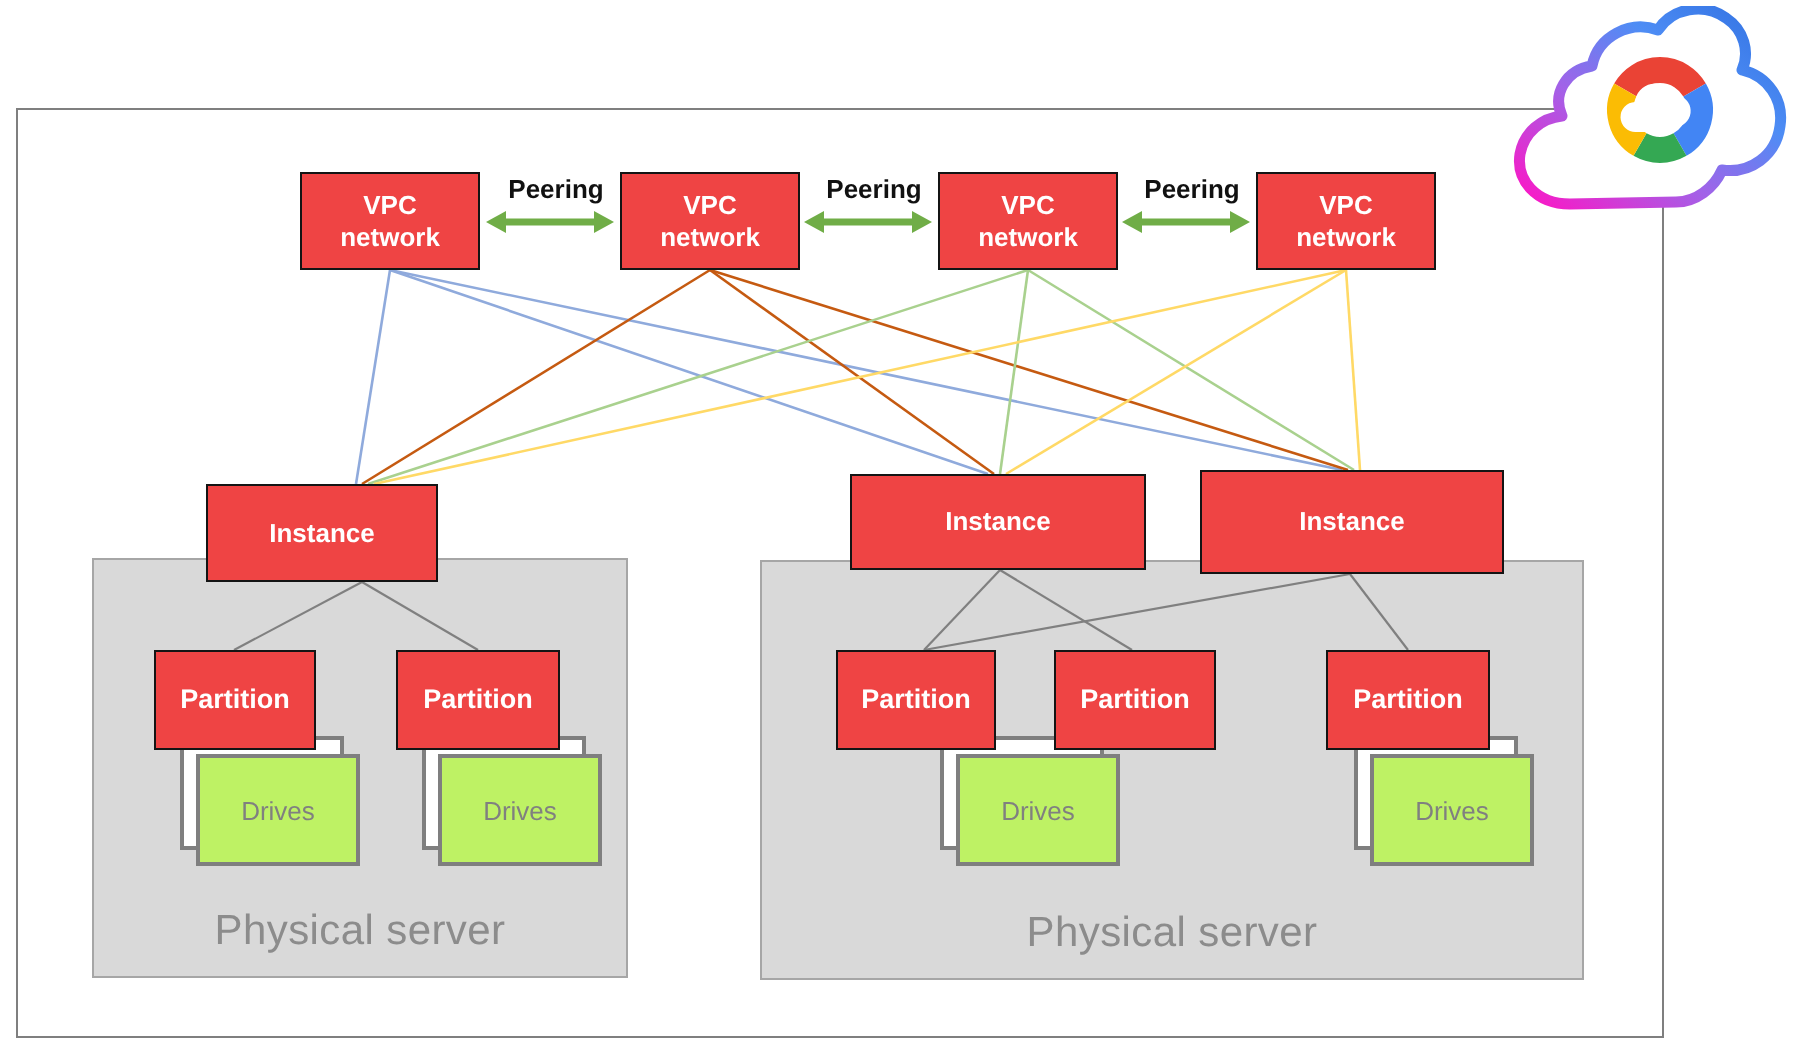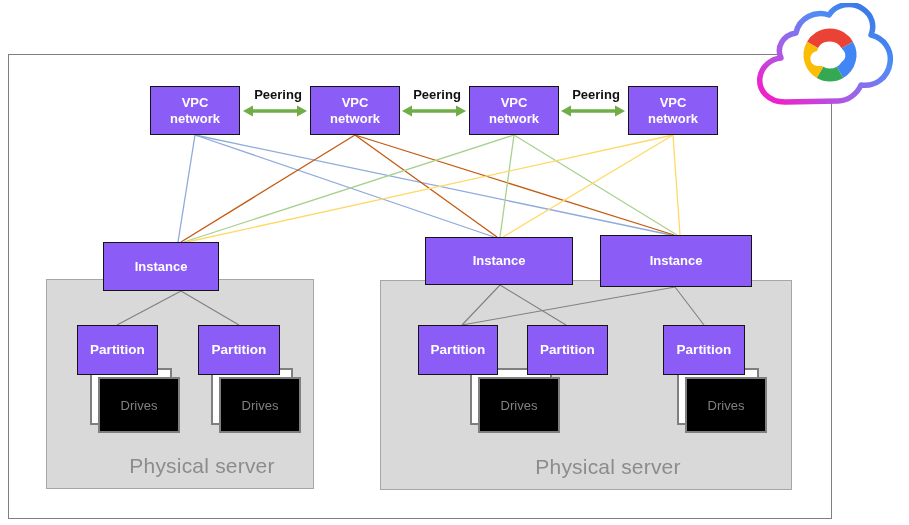--- a/index.html
+++ b/index.html
@@ -4,35 +4,35 @@
 <style>
   html,body{margin:0;padding:0;background:#fff;}
   #canvas{position:relative;width:909px;height:525px;background:#fff;overflow:hidden;
           font-family:"Liberation Sans", sans-serif;}
   .abs{position:absolute;box-sizing:border-box;}
   
   .outer-rect{left:8px;top:54px;width:824px;height:465px;border:1.5px solid #7f7f7f;z-index:0;}
   
   .server{background:#d9d9d9;border:1px solid #a6a6a6;z-index:1;}
   .server-label{position:absolute;left:0;bottom:10px;width:100%;text-align:center;
-                color:#8c8c8c;font-size:21px;font-weight:400;letter-spacing:.2px;margin-left:22px;}
+                color:#8c8c8c;font-size:21px;font-weight:400;letter-spacing:.2px;}
   
   .lines-svg{left:0;top:0;width:909px;height:525px;z-index:2;pointer-events:none;}
   
-  .pbox{background:#8b5cf6;border:1.6px solid #141414;color:#fff;font-weight:bold;
+  .pbox{background:#ef4444;border:1.6px solid #141414;color:#fff;font-weight:bold;
         display:flex;flex-direction:column;align-items:center;justify-content:center;
         text-align:center;z-index:4;font-size:13px;line-height:16px;}
   
   .peer-label{width:76px;height:16px;text-align:center;color:#111;font-size:13px;
               font-weight:600;z-index:4;}
   
   .drives{width:92px;height:68px;z-index:3;}
   .dback{position:absolute;left:0;top:0;width:82px;height:57px;background:#fff;
          border:2px solid #7f7f7f;box-sizing:border-box;}
-  .dfront{position:absolute;left:8px;top:9px;width:82px;height:56px;background:#000000;
+  .dfront{position:absolute;left:8px;top:9px;width:82px;height:56px;background:#bef264;
           border:2px solid #7f7f7f;box-sizing:border-box;display:flex;align-items:center;
           justify-content:center;color:#808080;font-size:13px;}
   
   .logo{left:752px;top:3px;width:154px;height:110px;z-index:5;}
 </style>
 </head>
 <body>
 
 <div id="canvas">
 

